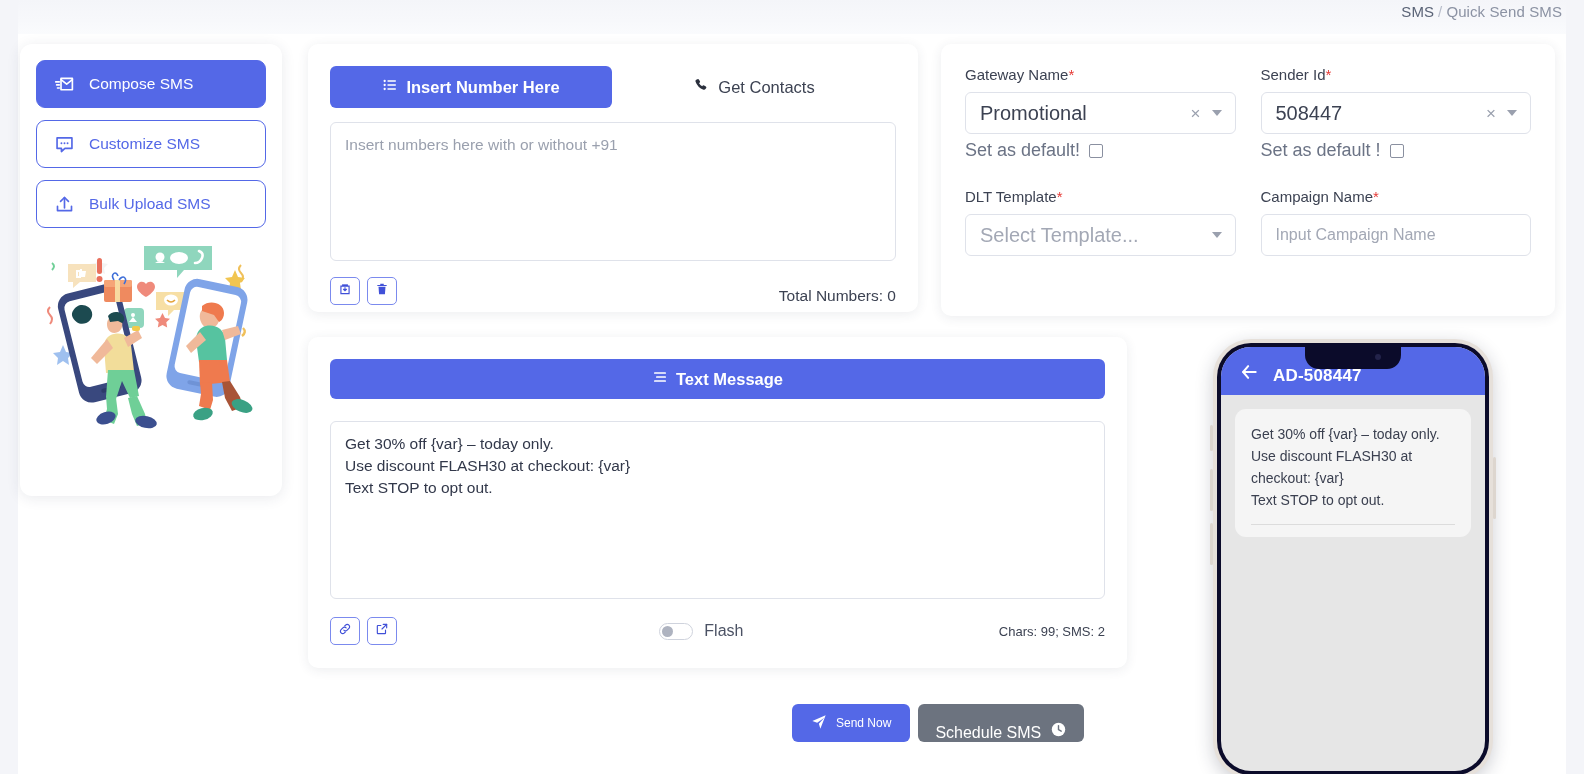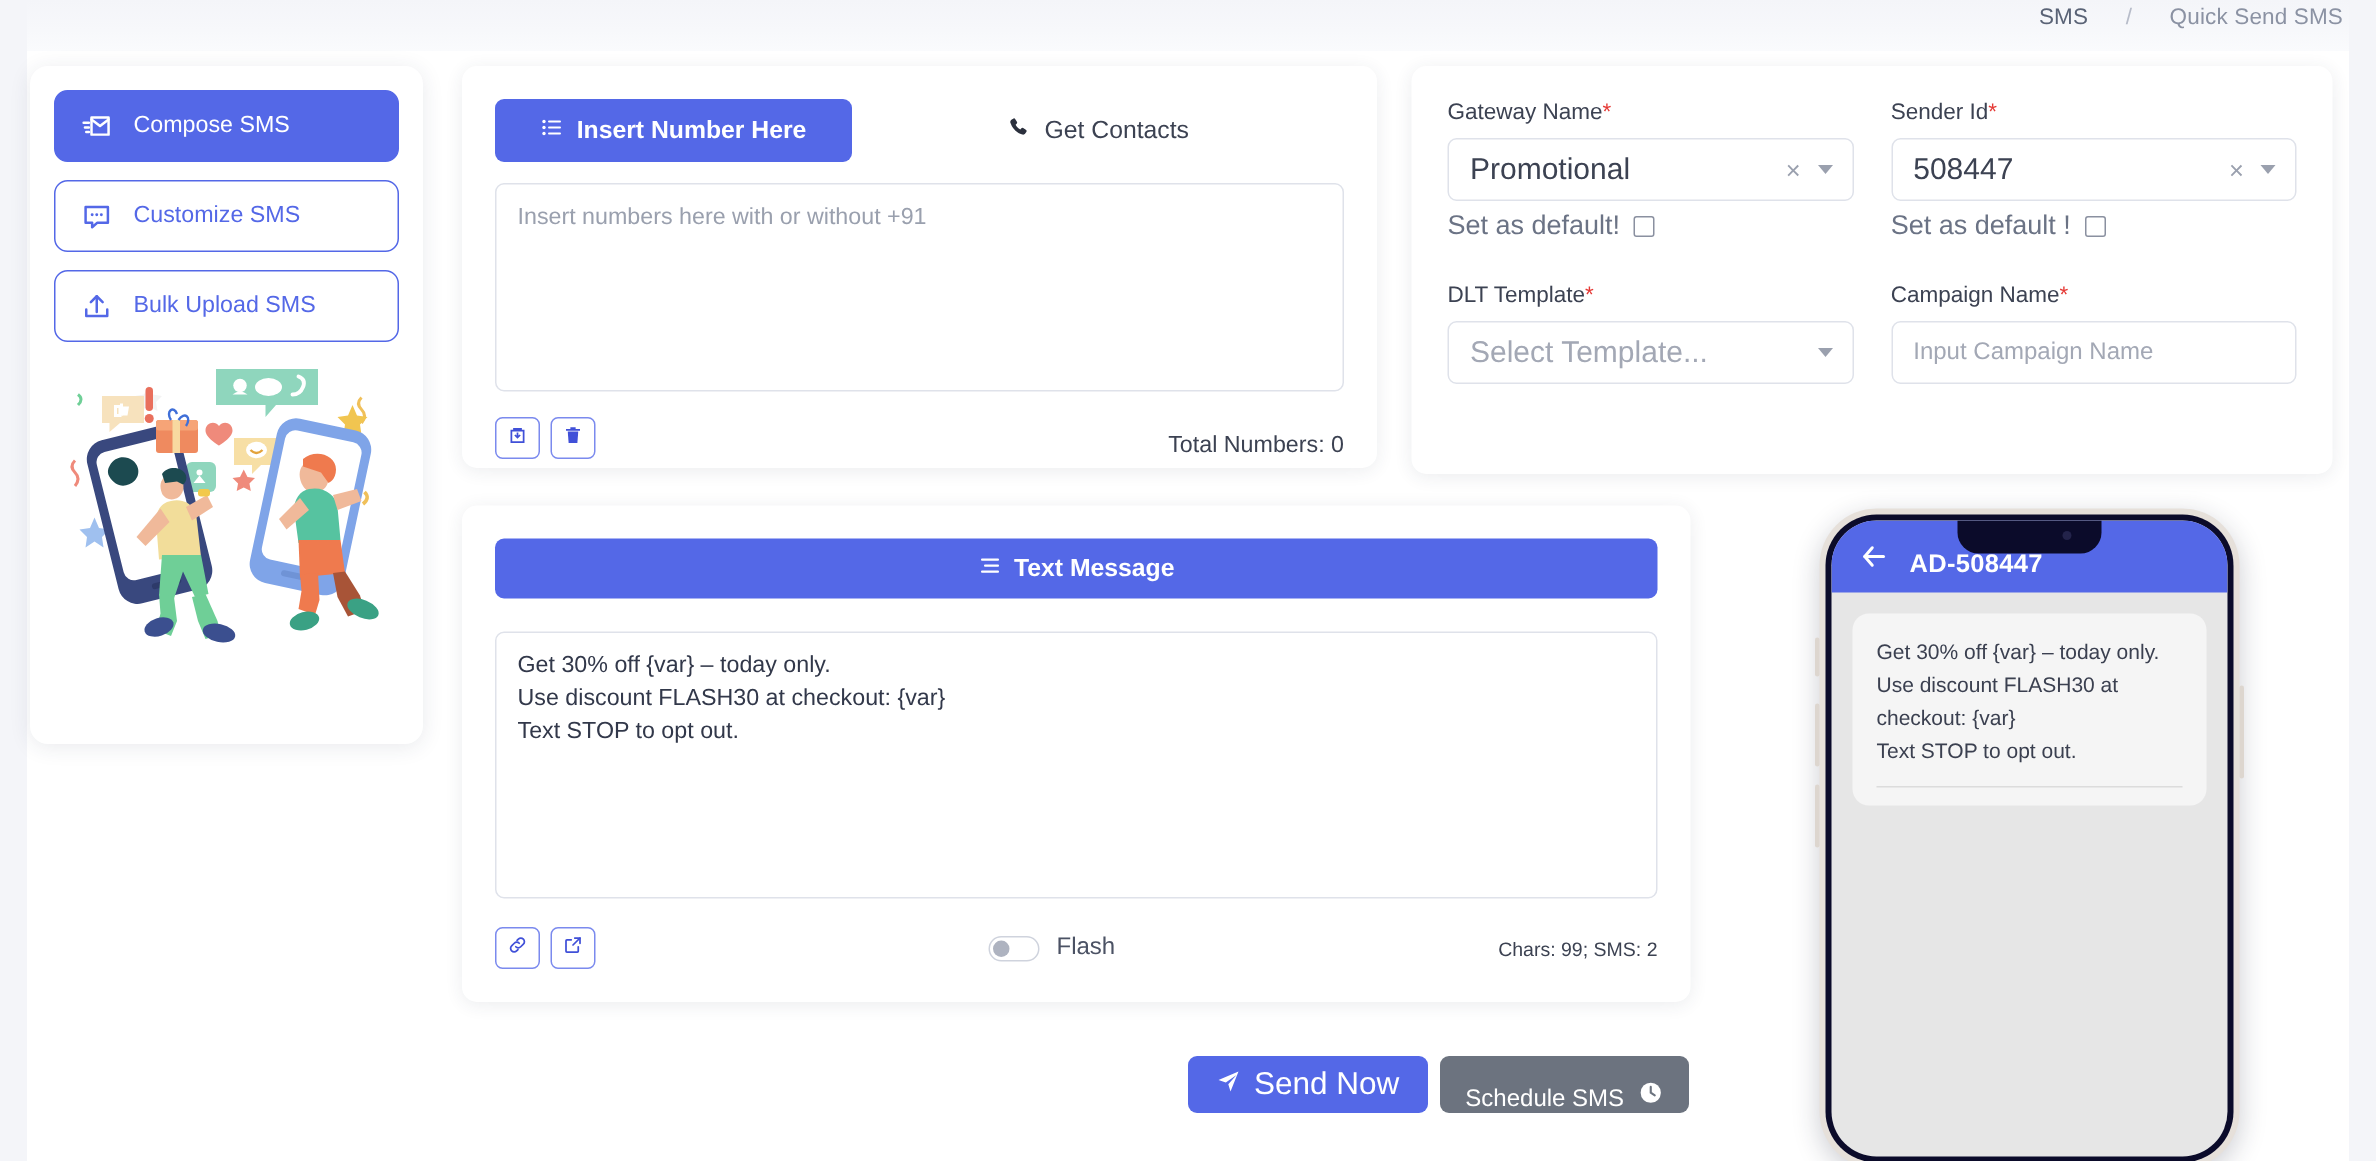--- a/index.html
+++ b/index.html
@@ -15,21 +15,21 @@
     position:absolute; left:18px; top:0; width:1548px; height:774px;
     background:#ffffff;
   }
   .topbar {
     position:absolute; left:18px; top:0; width:1548px; height:34px;
     background:linear-gradient(to bottom,#f4f5f9 0%, #f7f8fb 60%, #fafbfd 100%);
   }
   .breadcrumb {
     position:absolute; right:22px; top:3px;
     font-size:15px; color:#6b7385; letter-spacing:.1px;
-    display:flex; gap:25px; align-items:center;
+    display:flex; gap:4px; align-items:center;
     white-space:nowrap;
   }
   .breadcrumb .bc-root { color:#5a6376; }
   .breadcrumb .bc-sep { color:#b7bcc9; }
   .breadcrumb .bc-current { color:#8b92a3; }
 
   
   .sidebar {
     position:absolute; left:20px; top:44px; width:262px; height:452px;
     background:#fff; border-radius:12px;
@@ -49,21 +49,21 @@
 
   
   .card {
     background:#fff; border-radius:10px;
     box-shadow:0 2px 12px rgba(42,50,80,.09);
     position:absolute;
   }
   .num-card { left:308px; top:44px; width:610px; height:268px; padding:22px; }
   .tab-row { display:flex; align-items:center; gap:0; }
   .tab-primary {
-    width:238px; height:42px; background:#5468e7; color:#fff;
+    width:282px; height:42px; background:#5468e7; color:#fff;
     border-radius:6px; display:flex; align-items:center; justify-content:center;
     gap:8px; font-size:16.5px; font-weight:600; cursor:pointer; border:none;
   }
   .tab-plain {
     flex:1; height:42px; display:flex; align-items:center; justify-content:center;
     gap:9px; font-size:16.5px; color:#3c4252; cursor:pointer;
   }
   .num-area {
     margin-top:14px; width:100%; height:139px; resize:none;
     border:1px solid #dfe2ea; border-radius:6px; padding:13px 14px;
@@ -170,21 +170,21 @@
   .side-key { position:absolute; background:#ddd6cf; border-radius:2px; }
   .key-l1 { left:-3px; top:86px; width:3px; height:26px; }
   .key-l2 { left:-3px; top:130px; width:3px; height:42px; }
   .key-l3 { left:-3px; top:184px; width:3px; height:42px; }
   .key-r1 { right:-3px; top:118px; width:3px; height:62px; }
 
   
   .actions { position:absolute; left:792px; top:704px; display:flex; gap:8px; }
   .btn-send {
     height:38px; padding:0 19px; background:#5468e7; color:#fff; border:none;
-    border-radius:6px; font-size:21px; display:flex; align-items:center; gap:9px;
+    border-radius:6px; font-size:12px; display:flex; align-items:center; gap:9px;
     cursor:pointer; font-family:"Liberation Sans", sans-serif;
   }
   .btn-sched {
     height:38px; padding:0 17px; background:#6c737f; color:#fff; border:none;
     border-radius:6px; font-size:16px; display:flex; align-items:flex-end; gap:9px;
     cursor:pointer; font-family:"Liberation Sans", sans-serif;
   }
 </style>
 </head>
 <body>

